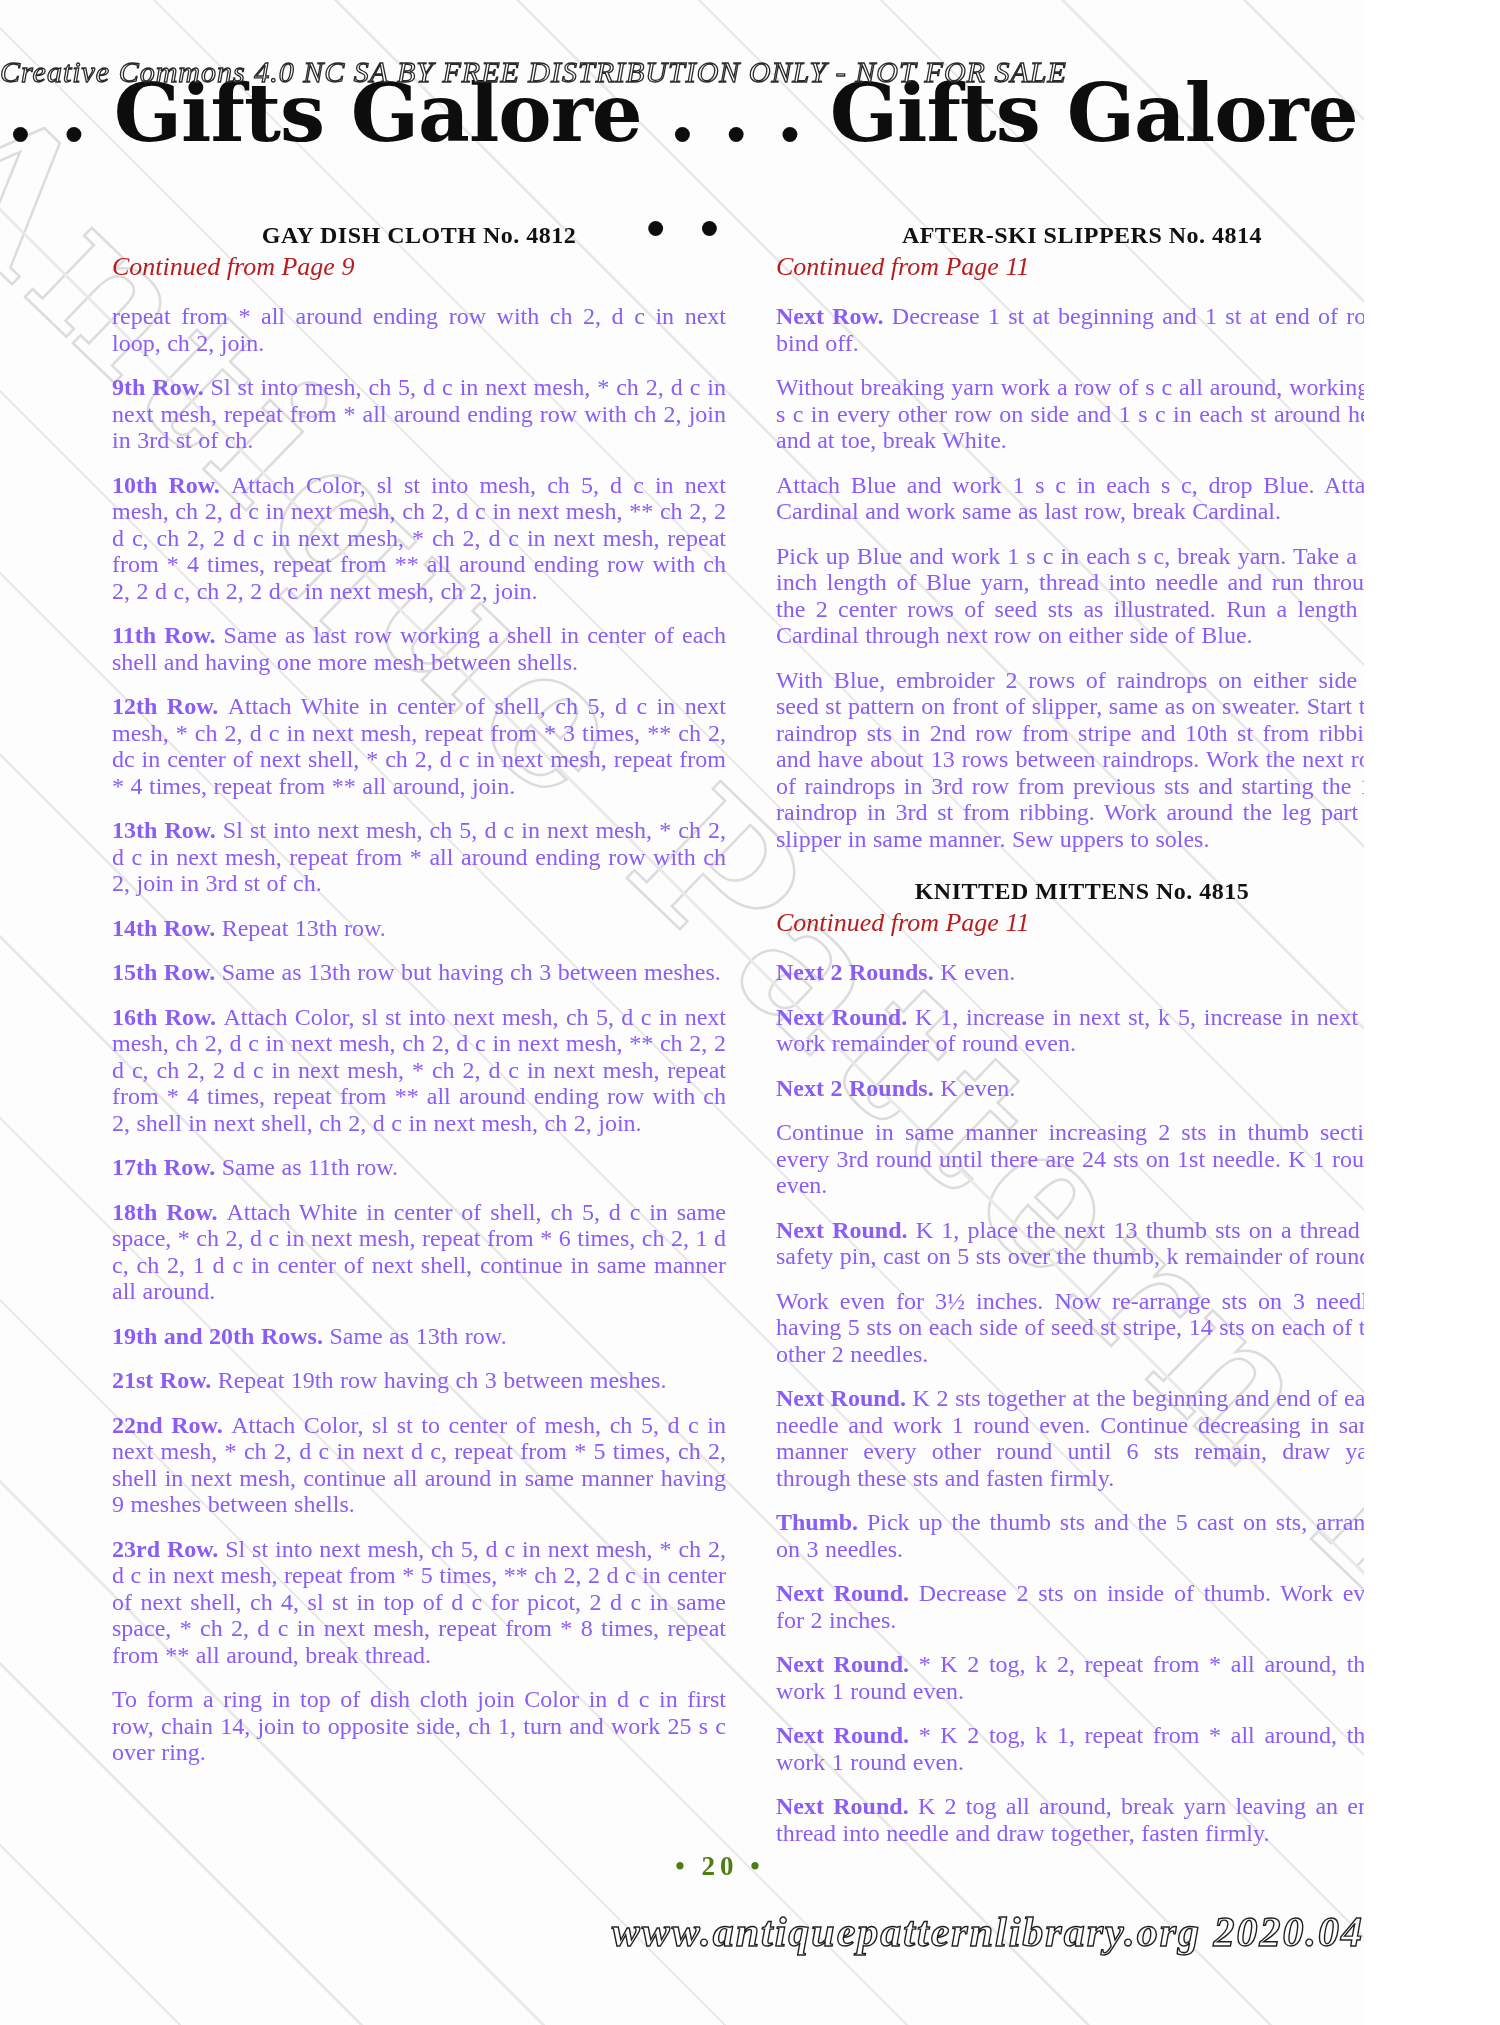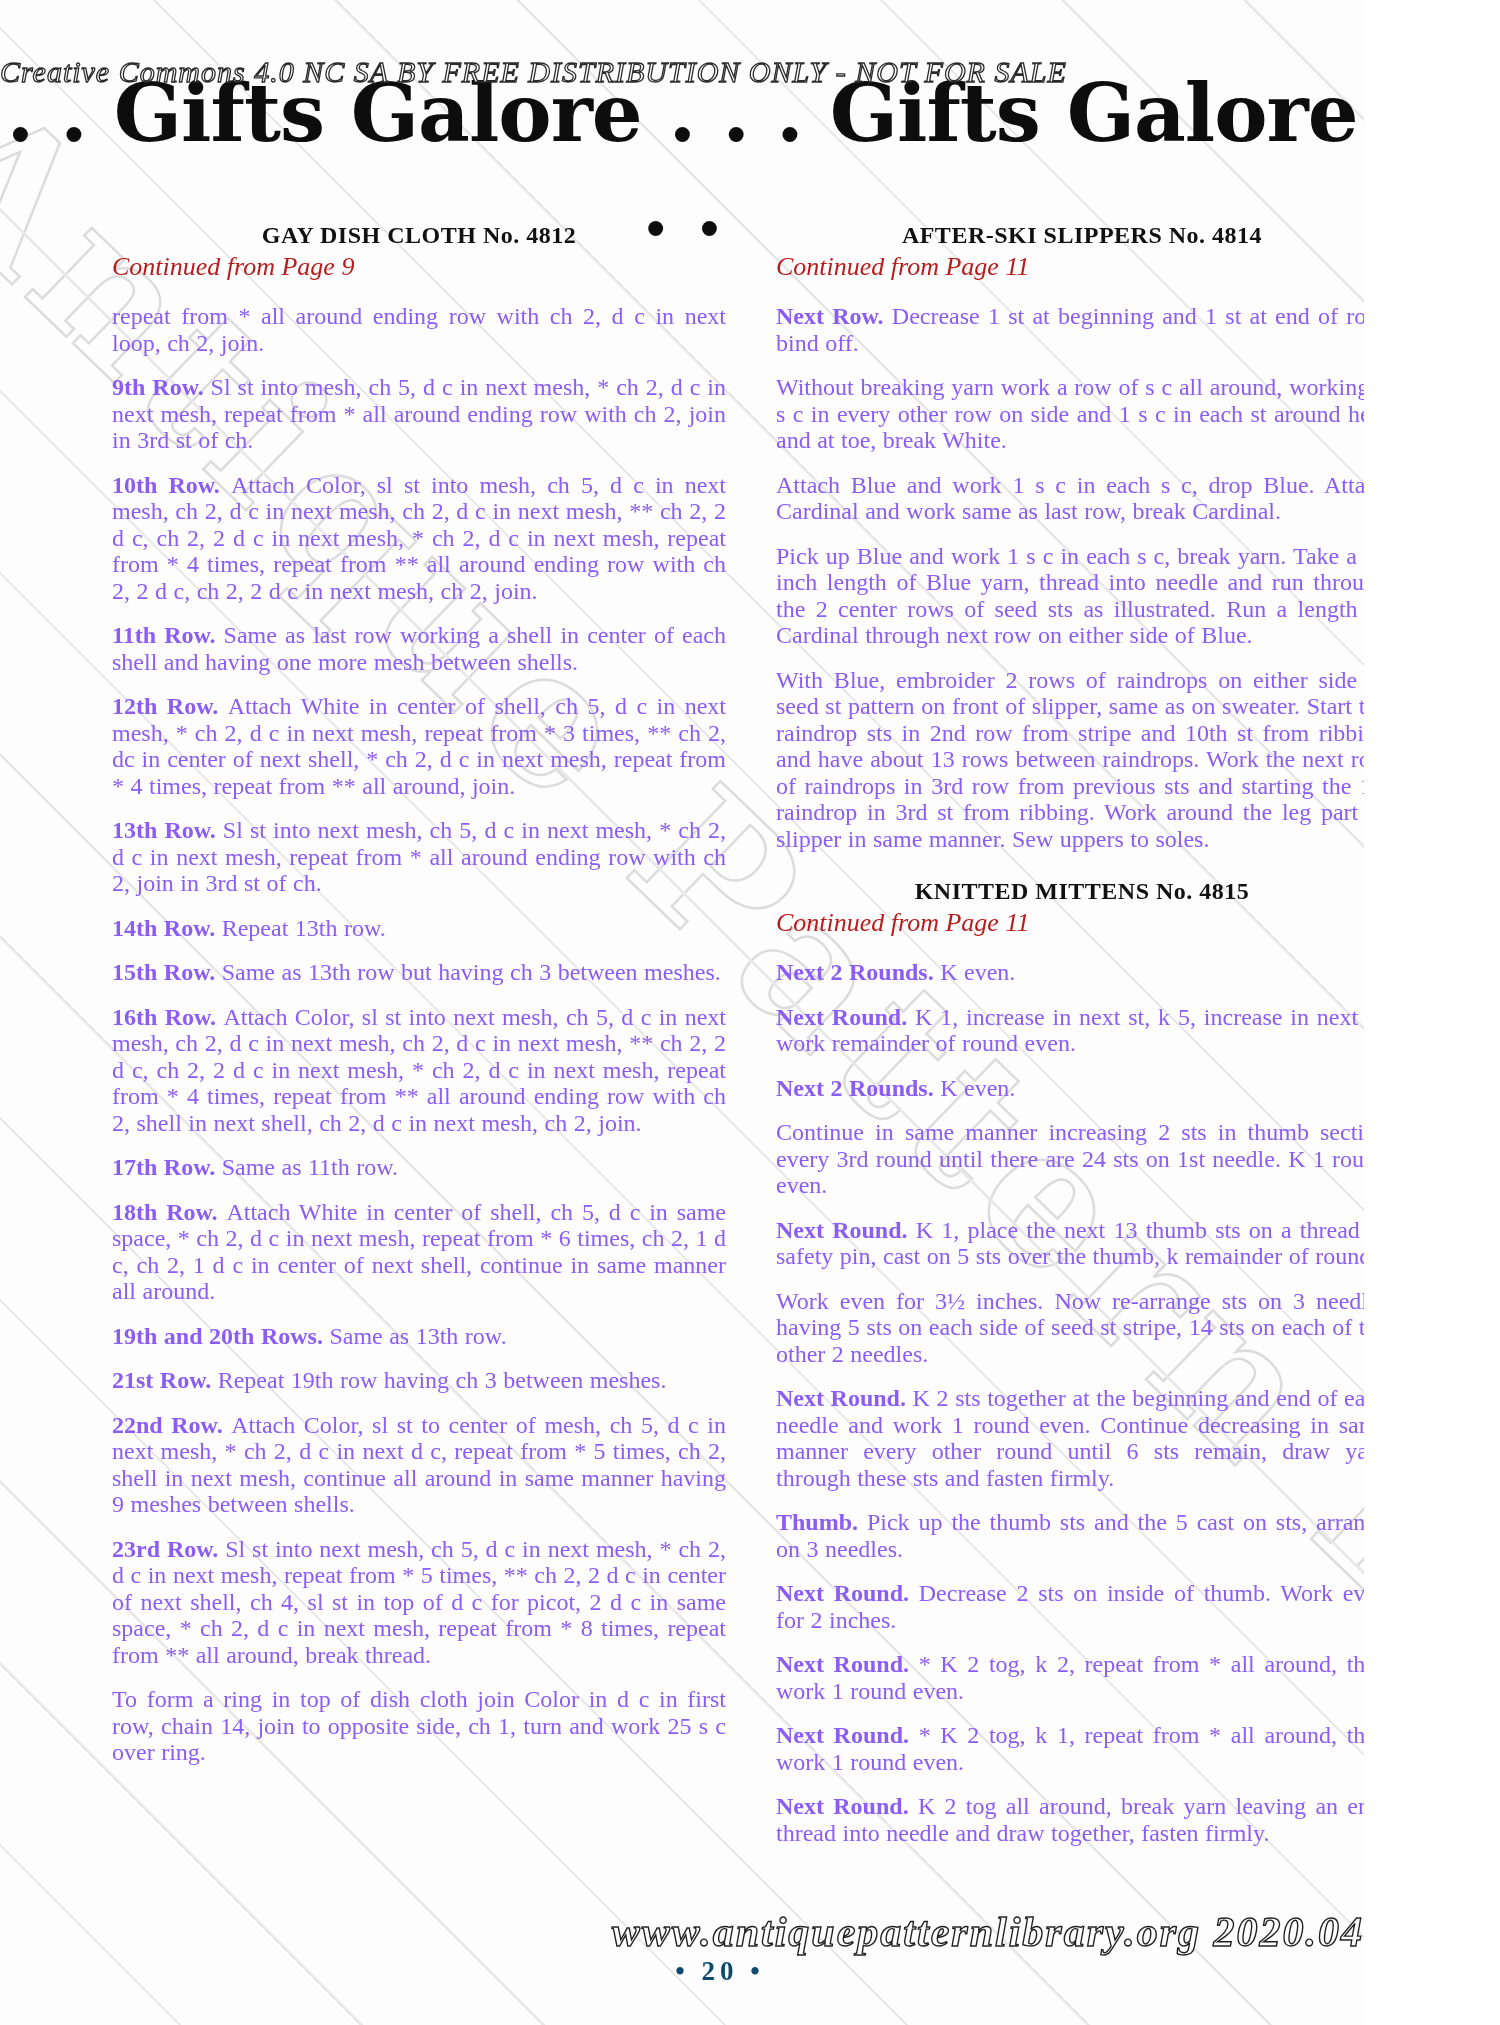--- a/index.html
+++ b/index.html
@@ -21,22 +21,22 @@
   .col-left{left:112px;width:614px;}
   .col-right{left:776px;width:612px;}
   .sec-title{margin:0 0 3px;text-align:center;font-size:24px;font-weight:bold;letter-spacing:0.5px;color:#111;}
   .sec-title.later{margin-top:26px;}
   .sec-sub{margin:0 0 21px;text-align:left;font-size:26px;font-style:italic;color:#b91c1c;}
   .para{margin:0 0 18px;text-align:justify;font-size:24px;line-height:26.5px;word-spacing:0.5px;color:#8b5cf6;}
   .para .lead{font-weight:bold;}
   .footer-url{position:absolute;top:1908px;left:0;width:100%;box-sizing:border-box;padding-left:70px;
         text-align:right;font-style:italic;font-weight:bold;font-size:42px;letter-spacing:2px;
         color:#ffffff;-webkit-text-stroke:1.4px #1f1f1f;z-index:4;font-family:"Liberation Serif",serif;}
-  .page-number{position:absolute;top:1956px;left:0;width:100%;box-sizing:border-box;padding-left:76px;
-        text-align:center;font-size:27px;font-weight:bold;letter-spacing:5px;color:#0c4a6e;z-index:5;}
+  .page-number{position:absolute;top:1851px;left:0;width:100%;box-sizing:border-box;padding-left:76px;
+        text-align:center;font-size:27px;font-weight:bold;letter-spacing:5px;color:#4d7c0f;z-index:5;}
 </style>
 </head>
 <body>
 
 <div class="page">
   <div class="diag-watermark">Antique Pattern Library</div>
   <div class="stripes"></div>
   <h1 class="masthead">. . Gifts Galore . . . Gifts Galore . .</h1>
   <div class="cc-notice">Creative Commons 4.0 NC SA BY FREE DISTRIBUTION ONLY - NOT FOR SALE</div>
   <div class="col col-left" id="col-0">

